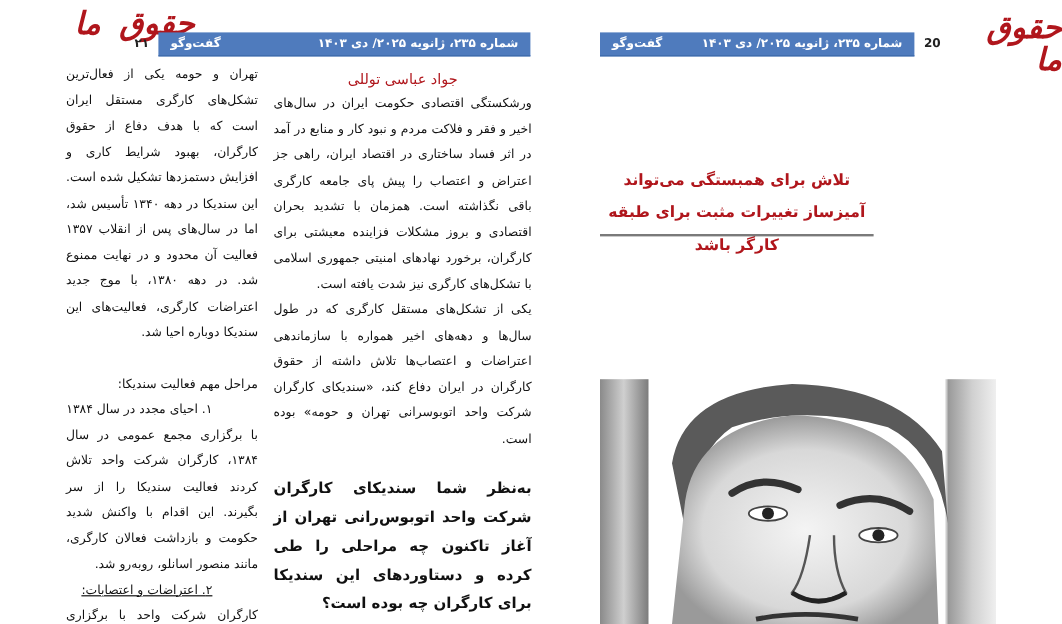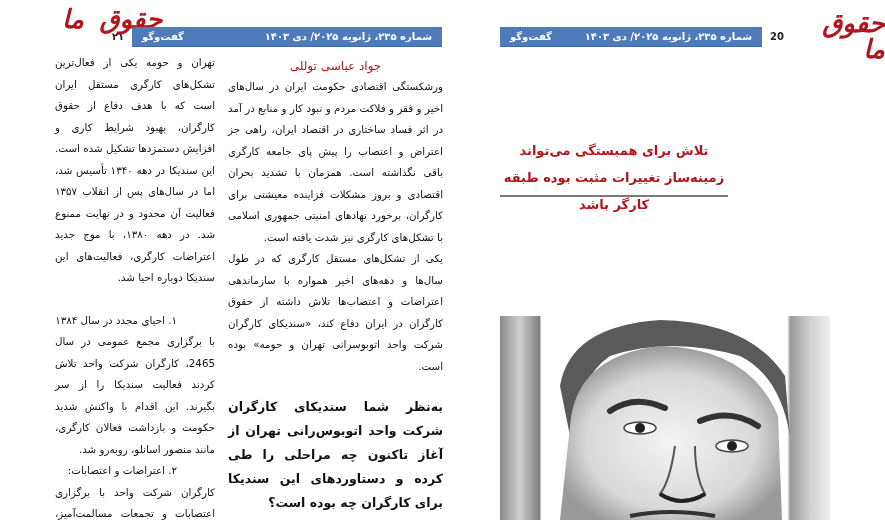--- a/index.html
+++ b/index.html
@@ -33,37 +33,38 @@
   <div class="col" style="left:228px;top:56px;width:215px;">
     <p class="author">جواد عباسی توللی</p>
     <p>ورشکستگی اقتصادی حکومت ایران در سال‌های اخیر و فقر و فلاکت مردم و نبود کار و منابع در آمد در اثر فساد ساختاری در اقتصاد ایران، راهی جز اعتراض و اعتصاب را پیش پای جامعه کارگری باقی نگذاشته است. همزمان با تشدید بحران اقتصادی و بروز مشکلات فزاینده معیشتی برای کارگران، برخورد نهادهای امنیتی جمهوری اسلامی با تشکل‌های کارگری نیز شدت یافته است.</p>
     <p>یکی از تشکل‌های مستقل کارگری که در طول سال‌ها و دهه‌های اخیر همواره با سازماندهی اعتراضات و اعتصاب‌ها تلاش داشته از حقوق کارگران در ایران دفاع کند، «سندیکای کارگران شرکت واحد اتوبوسرانی تهران و حومه» بوده است.</p>
     <p class="question">به‌نظر شما سندیکای کارگران شرکت واحد اتوبوس‌رانی تهران از آغاز تاکنون چه مراحلی را طی کرده و دستاوردهای این سندیکا برای کارگران چه بوده است؟</p>
   </div>
 
   <div class="col" style="left:55px;top:52px;width:160px;">
     <p>تهران و حومه یکی از فعال‌ترین تشکل‌های کارگری مستقل ایران است که با هدف دفاع از حقوق کارگران، بهبود شرایط کاری و افزایش دستمزدها تشکیل شده است. این سندیکا در دهه ۱۳۴۰ تأسیس شد، اما در سال‌های پس از انقلاب ۱۳۵۷ فعالیت آن محدود و در نهایت ممنوع شد. در دهه ۱۳۸۰، با موج جدید اعتراضات کارگری، فعالیت‌های این سندیکا دوباره احیا شد.</p>
     <div class="gap"></div>
+    <p>مراحل مهم فعالیت سندیکا:</p>
     <p style="padding-right:38px;">۱. احیای مجدد در سال ۱۳۸۴</p>
-    <p>با برگزاری مجمع عمومی در سال 2465، کارگران شرکت واحد تلاش کردند فعالیت سندیکا را از سر بگیرند. این اقدام با واکنش شدید حکومت و بازداشت فعالان کارگری، مانند منصور اسانلو، روبه‌رو شد.</p>
-    <p style="padding-right:38px;">۲. اعتراضات و اعتصابات:</p>
+    <p>با برگزاری مجمع عمومی در سال ۱۳۸۴، کارگران شرکت واحد تلاش کردند فعالیت سندیکا را از سر بگیرند. این اقدام با واکنش شدید حکومت و بازداشت فعالان کارگری، مانند منصور اسانلو، روبه‌رو شد.</p>
+    <p style="padding-right:38px;text-decoration:underline;">۲. اعتراضات و اعتصابات:</p>
     <p>کارگران شرکت واحد با برگزاری اعتصابات و تجمعات مسالمت‌آمیز، برای افزایش دستمزدها، بهبود شرایط کاری، و تامین امنیت شغلی مبارزه کردند. این اقدامات غالباً با سرکوب شدید مواجه شد.</p>
 
   </div>
 </div>
 
 <div class="page page-right"></div>
 <div class="header-bar" style="left:500px;width:262px;">
   <span>شماره ۲۳۵، ژانویه ۲۰۲۵/ دی ۱۴۰۳</span>
   <span style="margin-right:auto;">گفت‌وگو</span>
 </div>
 <div class="page-num" style="left:770px;top:31px;">20</div>
 <div class="logo" style="left:796px;top:12px;">حقوق ما</div>
 
-<div class="title-block">تلاش برای همبستگی می‌تواند زمینه‌ساز تغییرات مثبت بوده طبقه کارگر باشد</div>
+<div class="title-block">تلاش برای همبستگی می‌تواند آمیز‌ساز تغییرات مثبت برای طبقه کارگر باشد</div>
 <div class="title-rule"></div>
 
 <div class="photo">
   <svg width="330" height="204" viewBox="0 0 330 204">
     <defs>
       <radialGradient id="face" cx="50%" cy="55%" r="55%">
         <stop offset="0%" stop-color="#f4f4f4"></stop>
         <stop offset="70%" stop-color="#d8d8d8"></stop>
         <stop offset="100%" stop-color="#9a9a9a"></stop>
       </radialGradient>

